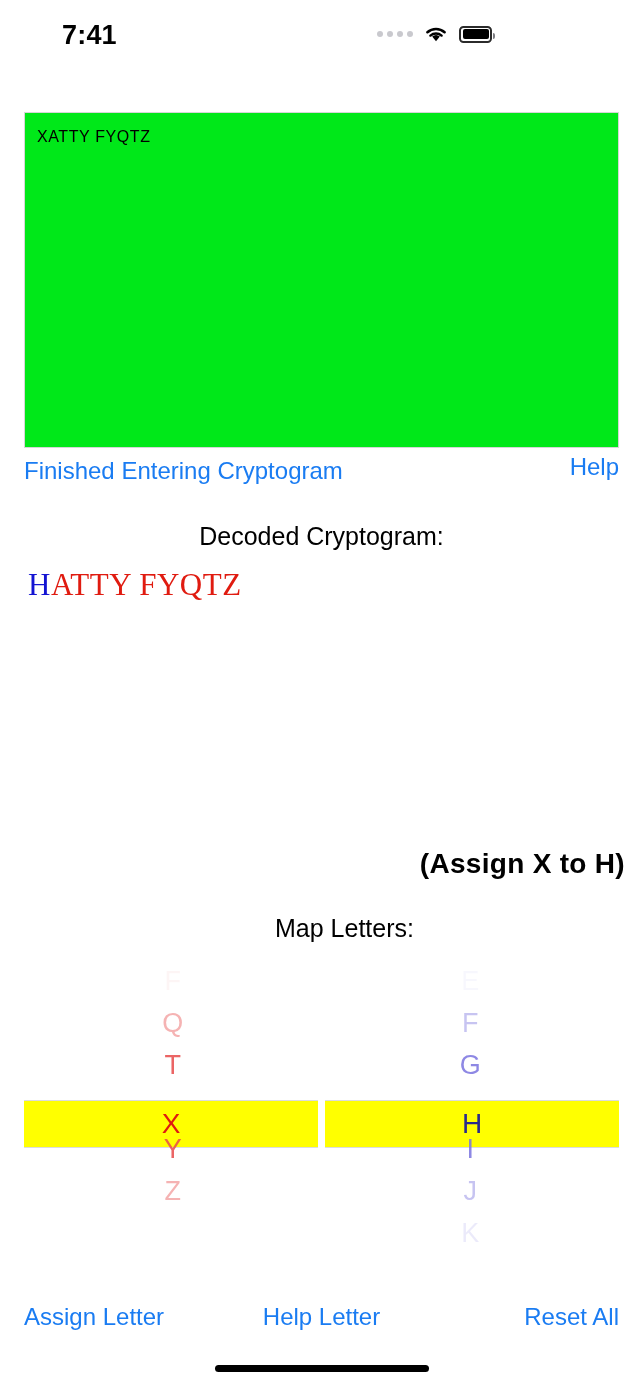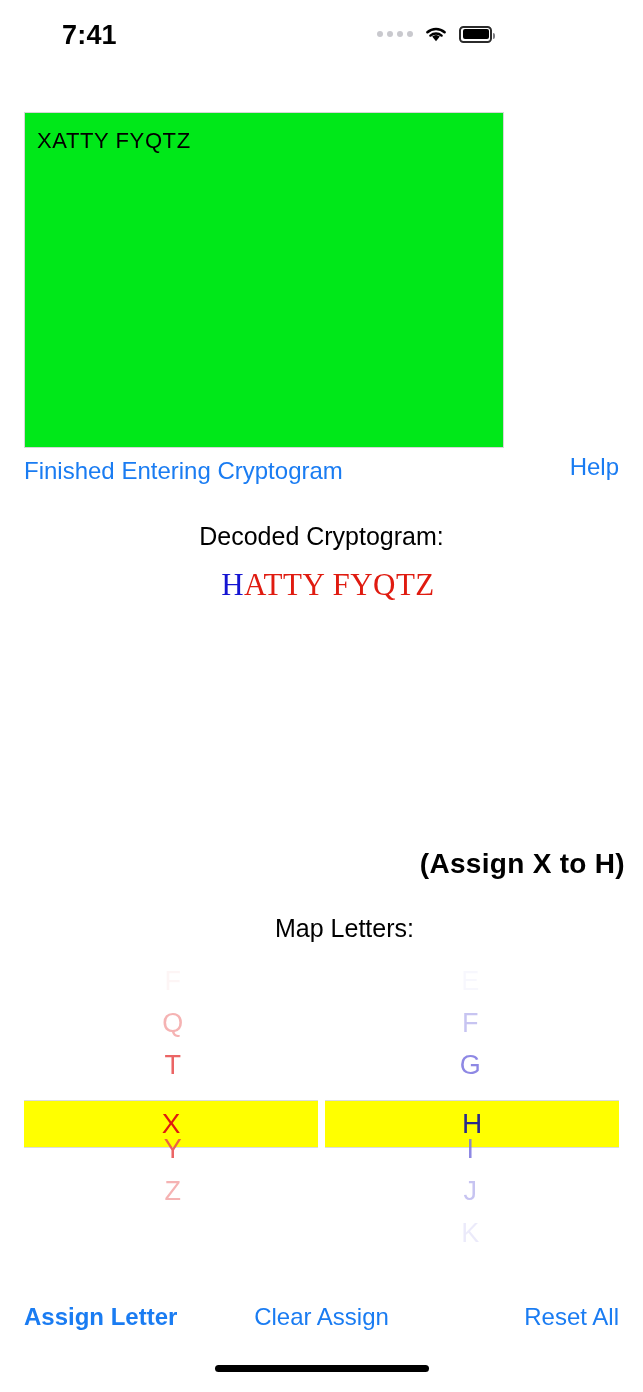--- a/index.html
+++ b/index.html
@@ -46,25 +46,25 @@
     position: absolute; left: 0; width: 643px; text-align: center;
     font-size: 25px; color: #000;
   }
   #title-input { top: 70px; }
   #title-decoded { top: 522px; }
   #title-map { top: 914px; margin-left: 23px; }
 
   
   .cryptogram-box {
     position: absolute; left: 24px; top: 112px;
-    width: 480px; height: 336px;
+    width: 595px; height: 336px;
     background: #00e819;
     border: 1px solid #d6d6d6;
     padding: 14px 12px;
-    font-size: 22px;
+    font-size: 16px;
     color: #000;
     letter-spacing: 0.6px;
     line-height: 1.3;
     white-space: pre-wrap;
     overflow: hidden;
     resize: none;
     font-family: "Liberation Sans", sans-serif;
     outline: none;
   }
 
@@ -79,21 +79,20 @@
 
   
   .decoded {
     position: absolute; left: 28px; top: 566px;
     width: 600px;
     font-family: "Liberation Serif", serif;
     font-size: 31px;
     letter-spacing: 0.5px;
     line-height: 1.25;
     white-space: pre-wrap;
-    text-align: center;
   }
   .decoded .solved { color: #1414d2; }
   .decoded .unsolved { color: #e01b10; }
 
   
   .assign-hint {
     position: absolute; right: 18px; top: 848px;
     font-size: 28px; font-weight: bold;
     color: #000000;
     letter-spacing: 0.3px;
@@ -133,21 +132,21 @@
   .sel-band.right { left: 301px; width: 294px; }
   .sel-letter {
     position: absolute; top: 140px; height: 48px; line-height: 48px;
     font-size: 28px; text-align: center; width: 294px;
     font-weight: normal;
   }
   .sel-letter.left { left: 0; color: #e01b10; }
   .sel-letter.right { left: 301px; color: #2a2a8c; }
 
   
-  #btn-assign { left: 24px; top: 1303px; font-weight: bold; }
+  #btn-assign { left: 24px; top: 1303px; }
   #btn-clear  { left: 0; width: 643px; text-align: center; top: 1303px; }
   #btn-reset  { right: 24px; top: 1303px; }
 
   .home-indicator {
     position: absolute; left: 50%; transform: translateX(-50%);
     bottom: 20px; width: 214px; height: 7px;
     background: #000; border-radius: 4px;
   }
 </style>
 </head>
@@ -208,17 +207,17 @@
       <div class="picker-item op-75">I</div>
       <div class="picker-item op-35">J</div>
       <div class="picker-item op-12">K</div>
     </div>
 
     <div class="sel-letter left">X</div>
     <div class="sel-letter right">H</div>
   </div>
 
   <div class="link" id="btn-assign">Assign Letter</div>
-  <div class="link" id="btn-clear">Clear Assign</div>
+  <div class="link" id="btn-clear">Help Letter</div>
   <div class="link" id="btn-reset">Reset All</div>
 
   <div class="home-indicator"></div>
 </div>
 
 </body></html>

